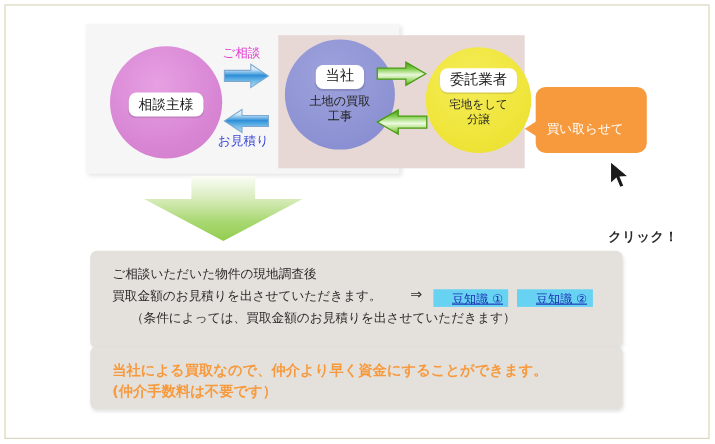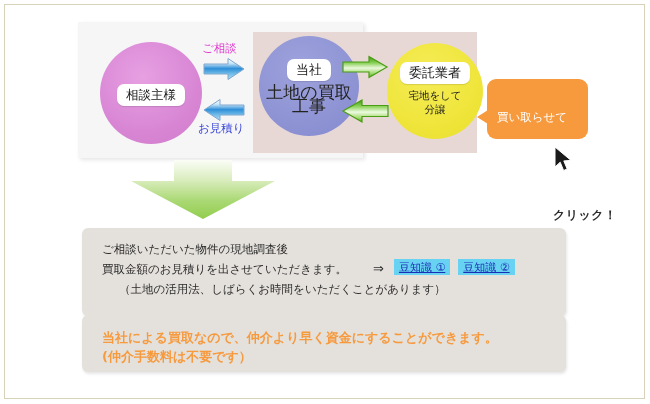--- a/index.html
+++ b/index.html
@@ -95,21 +95,21 @@
   .circle-customer .name-badge { top: 42px; font-size: 12.5px; }
   .circle-company  .name-badge { top: 23px; }
   .circle-contractor .name-badge { top: 19px; }
 
   .sub-label {
     position: absolute;
     left: 0;
     width: 100%;
     text-align: center;
     color: #23231f;
-    font-size: 17px;
+    font-size: 11px;
     line-height: 14px;
     white-space: nowrap;
   }
   .circle-company .sub-label { top: 49px; }
   .circle-contractor .sub-label { top: 45px; font-size: 10.5px; }
 
   
   .arrow-label {
     position: absolute;
     font-size: 11.5px;
@@ -208,37 +208,37 @@
     padding: 13px 16px 0 20px;
   }
   .survey-line {
     color: #2b2b2b;
     font-size: 11.5px;
     line-height: 20px;
     white-space: nowrap;
   }
   .survey-row2 {
     display: flex;
-    align-items: flex-start;
+    align-items: flex-end;
     height: 20px;
   }
   .row2-text { flex: 0 0 auto; }
   .arrow-glyph {
     margin-left: 26px;
     margin-right: 10px;
     color: #2b2b2b;
     font-size: 13px;
   }
   .chip {
     display: inline-block;
     background: #67d2f2;
     color: #1c2fb4;
     font-size: 11px;
     line-height: 15px;
-    padding: 1px 5px 0 5px;
+    padding: 1px 5px 0 17px;
     margin-right: 8px;
     text-decoration: underline;
     white-space: nowrap;
   }
   .indent-line { padding-left: 17px; }
 
   .benefit-line {
     color: #f79a3e;
     font-size: 13px;
     font-weight: bold;
@@ -356,21 +356,21 @@
   </svg>
 
   <div class="info-box box-survey">
     <div class="survey-line">ご相談いただいた物件の現地調査後</div>
     <div class="survey-line survey-row2">
       <span class="row2-text">買取金額のお見積りを出させていただきます。</span>
       <span class="arrow-glyph">⇒</span>
       <a class="chip">豆知識 ①</a>
       <a class="chip">豆知識 ②</a>
     </div>
-    <div class="survey-line indent-line">（土地の活用法、しばらくお時間をいただくことがあります）</div>
+    <div class="survey-line indent-line">（条件によっては、買取金額のお見積りを出させていただきます）</div>
   </div>
 
   <div class="info-box box-benefit">
     <div class="benefit-line">当社による買取なので、仲介より早く資金にすることができます。</div>
     <div class="benefit-line">(仲介手数料は不要です）</div>
   </div>
 
 </div>
 
 </body></html>

